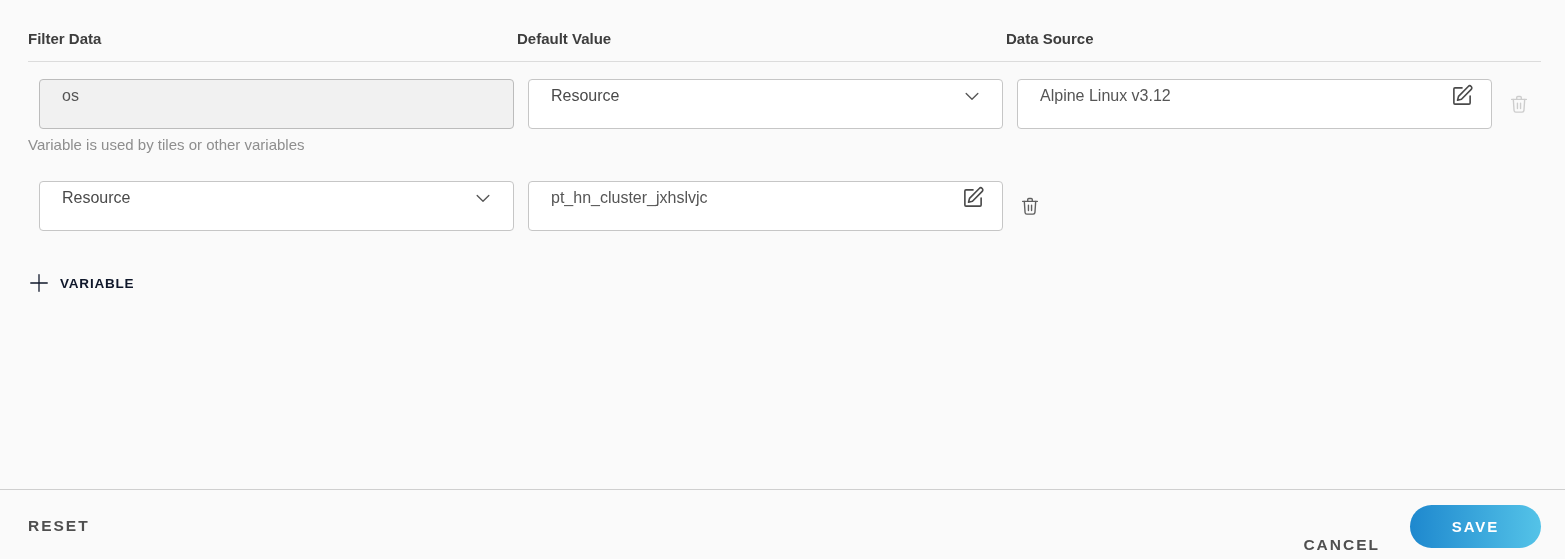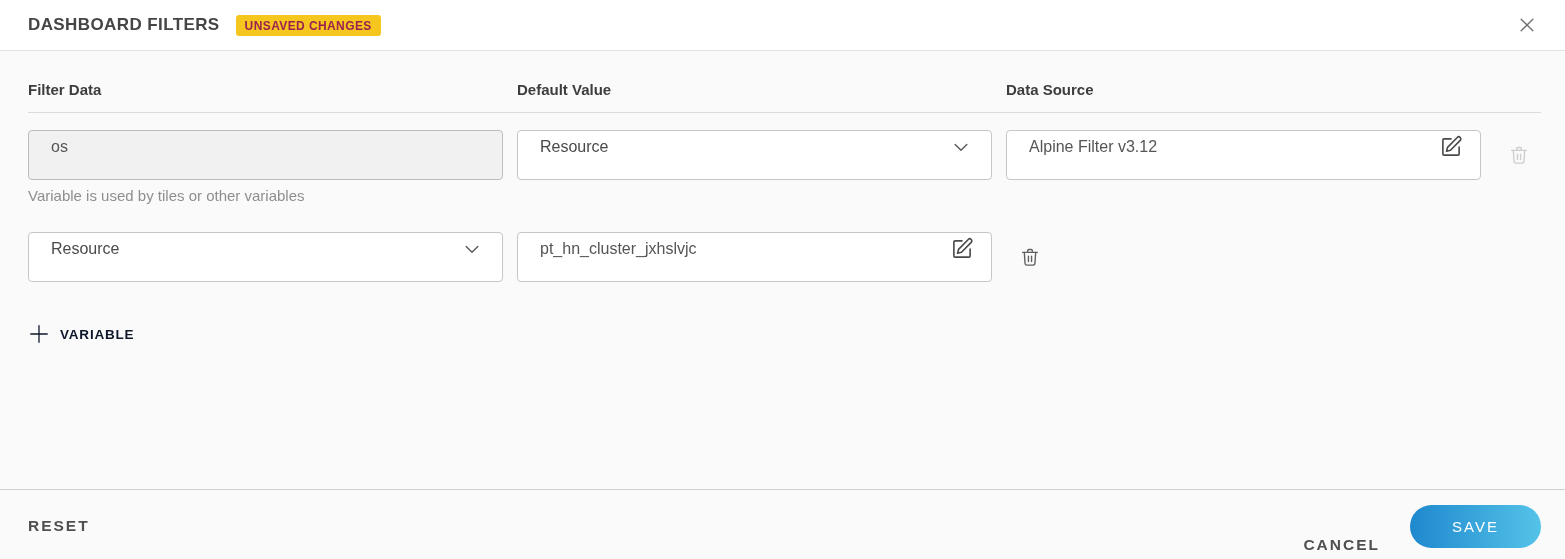--- a/index.html
+++ b/index.html
@@ -69,21 +69,21 @@
   .row-grid { margin-top: 17px; }
   .field {
     height: 50px; width: 100%;
     border: 1px solid #c6c6c6;
     border-radius: 4px;
     background: #ffffff;
     font-family: "Liberation Sans", "DejaVu Sans", sans-serif;
     font-size: 16px; color: #555555;
     padding: 0 20px 17px 22px;
     outline: none;
-    display: flex; align-items: center;
+    display: flex; align-items: center; margin-left: 11px;
   }
   input.field::placeholder { color: #9a9a9a; }
   .field--disabled {
     background: #f1f1f1;
     border-color: #bcbcbc;
     color: #555555;
   }
   .dropdown {
     justify-content: space-between;
     cursor: pointer;
@@ -134,41 +134,28 @@
     font-size: 15.5px; font-weight: 700;
     color: #4f4f4f; letter-spacing: 2px;
   }
   .cancel { margin-right: 30px; margin-top: 38px; }
   .save-btn {
     width: 131px; height: 43px;
     border: none; border-radius: 22px; cursor: pointer;
     background: linear-gradient(90deg, #1e88ce 0%, #54c3e8 100%);
     color: #ffffff;
     font-family: "Liberation Sans", "DejaVu Sans", sans-serif;
-    font-size: 15px; font-weight: 400; letter-spacing: 2px;
+    font-size: 15px; font-weight: 700; letter-spacing: 2px;
   }
 </style>
 </head>
 <body>
 
 <div class="dialog">
 
-  <header class="dlg-header">
-    <span class="dlg-title">DASHBOARD FILTERS</span>
-    <span class="badge">UNSAVED CHANGES</span>
-    <span class="spacer"></span>
-    <button class="close-btn">
-      <span style="display:flex">
-        <svg width="20" height="20" viewBox="0 0 24 24" fill="none" stroke="currentColor" stroke-width="1.6" stroke-linecap="round">
-          <line x1="5" y1="5" x2="19" y2="19"></line>
-            <line x1="19" y1="5" x2="5" y2="19"></line>
-        </svg>
-      </span>
-    </button>
-  </header>
 
   <div class="dlg-body">
 
     
     <div class="grid">
       <div class="col-header">Filter Data</div>
       <div class="col-header">Default Value</div>
       <div class="col-header">Data Source</div>
       <div></div>
     </div>
@@ -180,21 +167,21 @@
         <input class="field field--disabled" readonly="" value="os" style="">
         <div class="field dropdown">
           <span>Resource</span>
           <span class="chev">
             <svg width="20" height="20" viewBox="0 0 24 24" fill="none" stroke="currentColor" stroke-width="1.6" stroke-linecap="round" stroke-linejoin="round">
               <polyline points="5,9 12,16 19,9"></polyline>
             </svg>
           </span>
         </div>
         <div class="field value-box">
-          <span>Alpine Filter v3.12</span>
+          <span>Alpine Linux v3.12</span>
           <button class="edit-btn">
             <span style="display:flex">
               <svg width="26" height="26" viewBox="0 0 24 24" fill="none" stroke="currentColor" stroke-width="1.5" stroke-linecap="round" stroke-linejoin="round">
                 <path d="M12 4.5H5.5a1 1 0 0 0-1 1v13a1 1 0 0 0 1 1h13a1 1 0 0 0 1-1V12"></path>
                 <path d="M17.8 3.2a1.9 1.9 0 0 1 2.7 2.7L11.5 15l-3.6.9.9-3.6z"></path>
               </svg>
             </span>
           </button>
         </div>
         <button class="trash-btn disabled">

